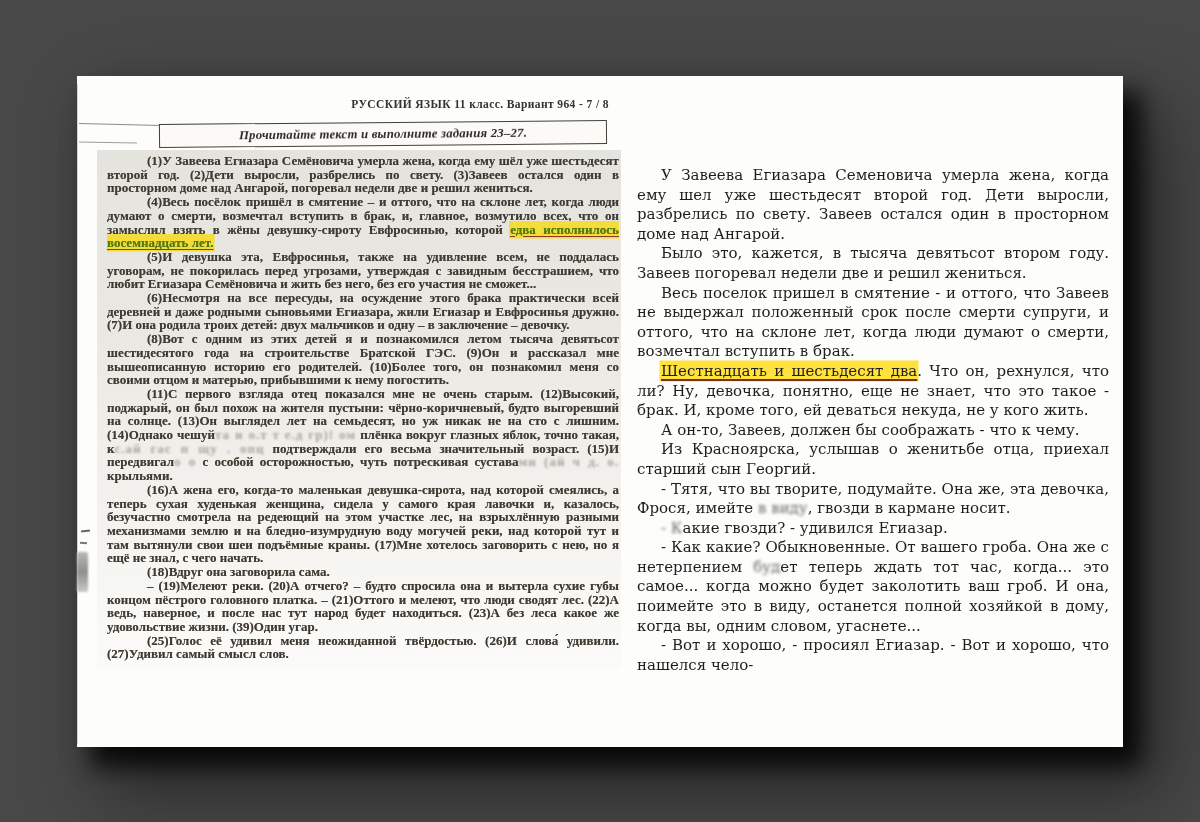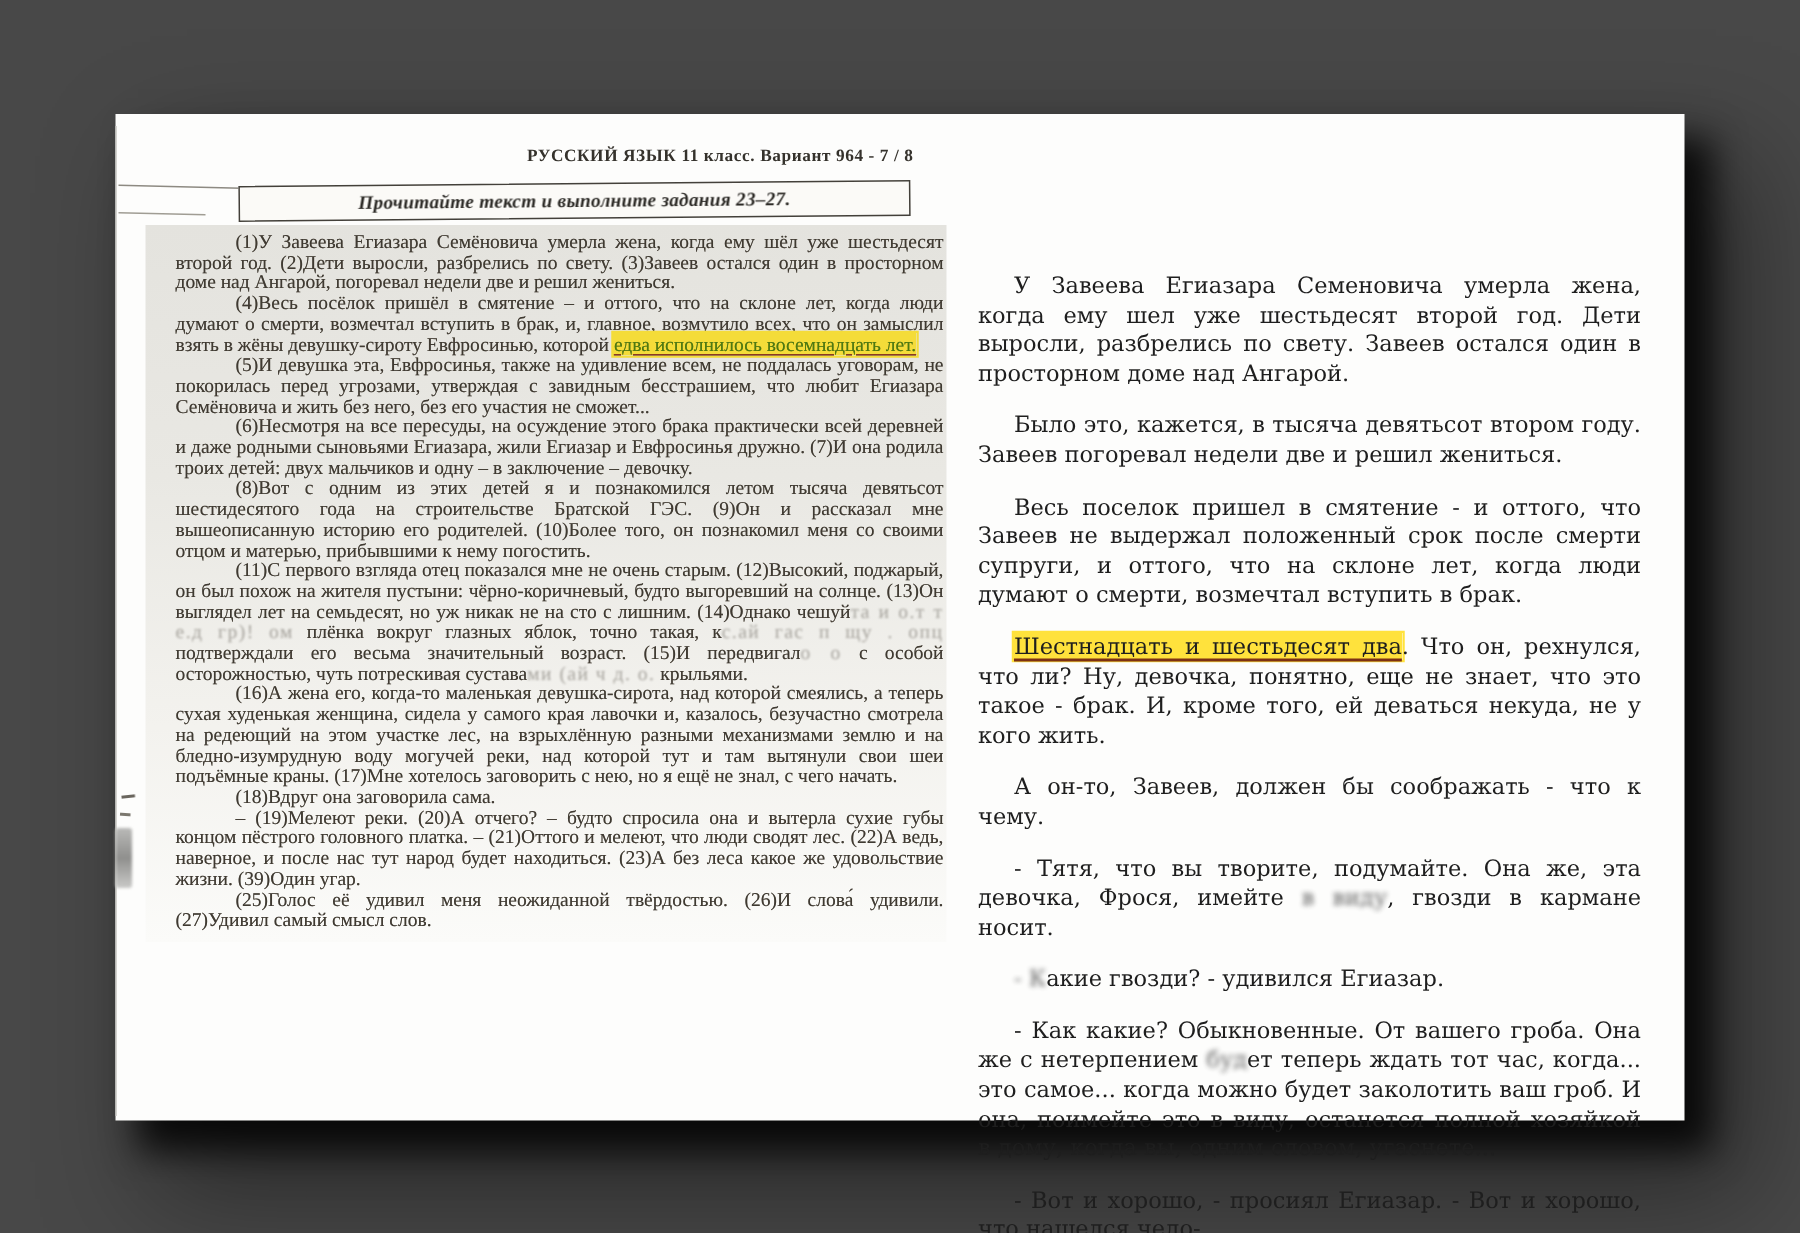--- a/index.html
+++ b/index.html
@@ -24,23 +24,24 @@
   .instruction-box span{
     font-weight:bold;font-style:italic;font-size:12.8px;color:#2d2b27;letter-spacing:0.2px;
     filter:blur(0.15px);
   }
   .frag1{position:absolute;left:-16px;top:40px;width:82px;height:1px;background:#8d8a82;transform:rotate(1.4deg);}
   .frag2{position:absolute;left:-16px;top:58px;width:58px;height:1px;background:#a09d94;transform:rotate(1.2deg);}
   .scan-body{
     position:absolute;left:2px;top:66px;width:512px;
     font-size:13px;line-height:13.7px;text-align:justify;color:#3f3a32;
     background:linear-gradient(180deg,#e4e3de 0%,#e9e8e3 35%,#f3f2ee 70%,#fbfbf9 100%);
-    padding:4px 2px 8px 20px;
+    padding:4px 2px 8px 10px;
     text-shadow:0 0 0.4px rgba(70,60,45,0.55);
     filter:blur(0.12px);
+    font-weight:bold;
   }
   .scan-body p{margin:0;text-indent:40px;}
   .scan-body .hl{
     background:#f4dc39;color:#4d7c0f;
     box-shadow:0 0 0 1.5px #f4dc39;
     text-decoration:underline;text-decoration-color:#8a3a20;
     text-decoration-thickness:1.4px;text-underline-offset:2px;
   }
   .dim{opacity:0.38;filter:blur(0.8px);letter-spacing:1px;}
   .smudge-bar{
@@ -50,21 +51,21 @@
   }
   .dash1{position:absolute;left:-14px;top:446px;width:9px;height:2px;background:#6a665e;transform:rotate(-6deg);filter:blur(0.4px);}
   .dash2{position:absolute;left:-15px;top:458px;width:7px;height:2px;background:#7b776e;transform:rotate(4deg);filter:blur(0.4px);}
   .edge-line{position:absolute;left:-18px;top:0;width:1px;height:660px;background:#d4d3cf;}
   
   .typed{
     position:absolute;left:560px;top:90px;width:472px;
     font-family:"DejaVu Serif","Liberation Serif",serif;
     font-size:15px;line-height:19.6px;text-align:justify;color:#1e1e1e;
   }
-  .typed p{margin:15px;text-indent:24px;}
+  .typed p{margin:0;text-indent:24px;}
   .typed .hl{background:#ffe23c;box-shadow:0 0 0 1.5px #ffe23c;}
   .typed .u{
     text-decoration:underline;text-decoration-color:#7c3014;
     text-decoration-thickness:1.5px;text-underline-offset:2.5px;
   }
   .blur{filter:blur(1.8px);opacity:0.7;}
 </style>
 </head>
 <body>
 
@@ -95,20 +96,21 @@
       <div class="dash1"></div>
       <div class="dash2"></div>
     </div>
 
     <div class="typed" id="typed-body">
         <p><span>У Завеева Егиазара Семеновича умерла жена, когда ему шел уже шестьдесят второй год. Дети выросли, разбрелись по свету. Завеев остался один в просторном доме над Ангарой.</span></p>
         <p><span>Было это, кажется, в тысяча девятьсот втором году. Завеев погоревал недели две и решил жениться.</span></p>
         <p><span>Весь поселок пришел в смятение - и оттого, что Завеев не выдержал положенный срок после смерти супруги, и оттого, что на склоне лет, когда люди думают о смерти, возмечтал вступить в брак.</span></p>
         <p><span class="hl u">Шестнадцать и шестьдесят два</span><span>. Что он, рехнулся, что ли? Ну, девочка, понятно, еще не знает, что это такое - брак. И, кроме того, ей деваться некуда, не у кого жить.</span></p>
         <p><span>А он-то, Завеев, должен бы соображать - что к чему.</span></p>
+        <p><span>Из Красноярска, услышав о женитьбе отца, приехал старший сын Георгий.</span></p>
         <p><span>- Тятя, что вы творите, подумайте. Она же, эта девочка, Фрося, имейте </span><span class="blur">в виду</span><span>, гвозди в кармане носит.</span></p>
         <p><span class="blur">- К</span><span>акие гвозди? - удивился Егиазар.</span></p>
         <p><span>- Как какие? Обыкновенные. От вашего гроба. Она же с нетерпением </span><span class="blur">буд</span><span>ет теперь ждать тот час, когда... это самое... когда можно будет заколотить ваш гроб. И она, поимейте это в виду, останется полной хозяйкой в дому, когда вы, одним словом, угаснете...</span></p>
         <p><span>- Вот и хорошо, - просиял Егиазар. - Вот и хорошо, что нашелся чело-</span></p>
       </div>
 
   </div>
 </div>
 
 </body></html>

